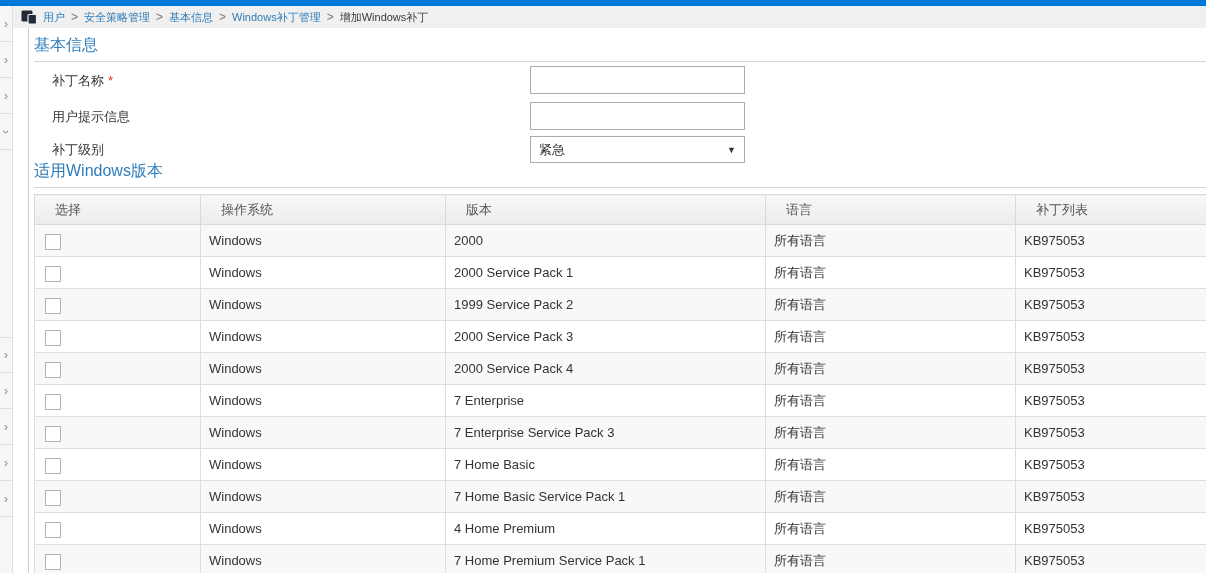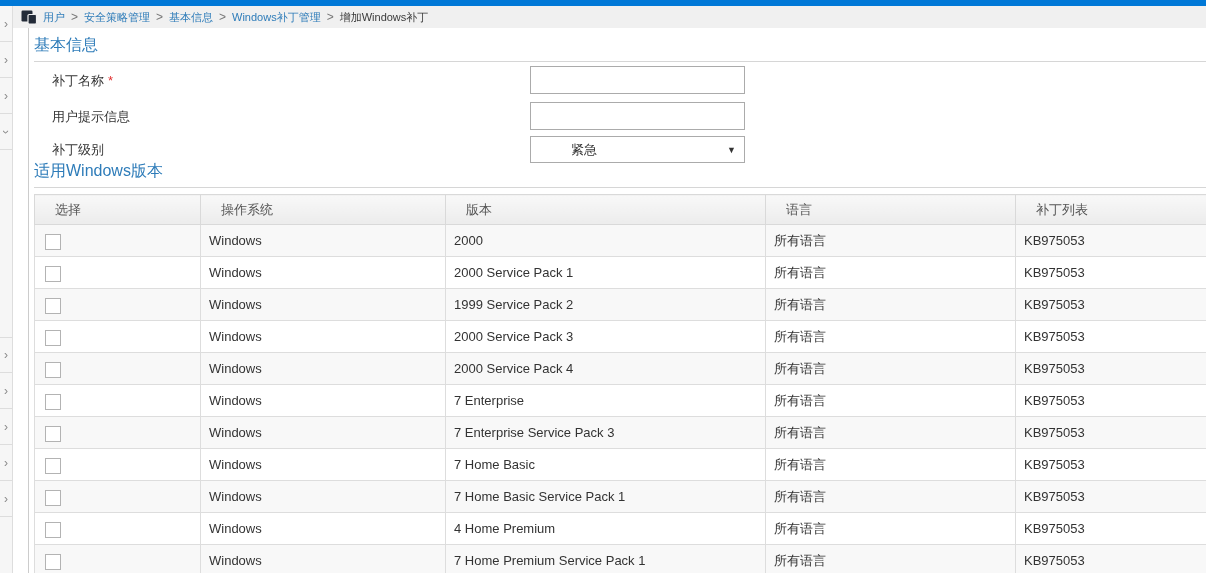--- a/index.html
+++ b/index.html
@@ -42,21 +42,21 @@
   .req { color:#e03030; margin-left:4px; font-size:13px; }
   .lbl1 { top:44px; } .lbl2 { top:80px; } .lbl3 { top:113px; }
 
   .txt-input { position:absolute; left:501px; width:215px; height:28px; border:1px solid #ababab;
     background:#fff; font-size:13px; padding:0 7px; color:#333; outline:none; }
   .inp1 { top:38px; } .inp2 { top:74px; }
 
   .select-box { position:absolute; left:501px; top:108px; width:215px; height:27px;
     border:1px solid #ababab; background:#fff; display:flex; align-items:center;
     padding:0 8px; cursor:pointer; }
-  .select-value { font-size:13px; color:#333; flex:1;margin-left:32px; }
+  .select-value { font-size:13px; color:#333; flex:1; }
   .select-arrow { font-size:9px; color:#333; }
 
   
   .vtable-wrap { position:absolute; left:5px; top:166px; width:1172px; }
   table { border-collapse:collapse; table-layout:fixed; width:1172px; font-size:13px; }
   col.c-sel { width:166px; } col.c-os { width:245px; } col.c-ver { width:320px; }
   col.c-lang { width:250px; } col.c-patch { width:191px; }
   th { height:30px; background:linear-gradient(#f8f8f8,#ececec); color:#555;
     font-weight:normal; text-align:left; padding:0 20px; border:1px solid #d9d9d9; }
   td { height:32px; padding:0 8px; color:#333; border:1px solid #ddd; }

